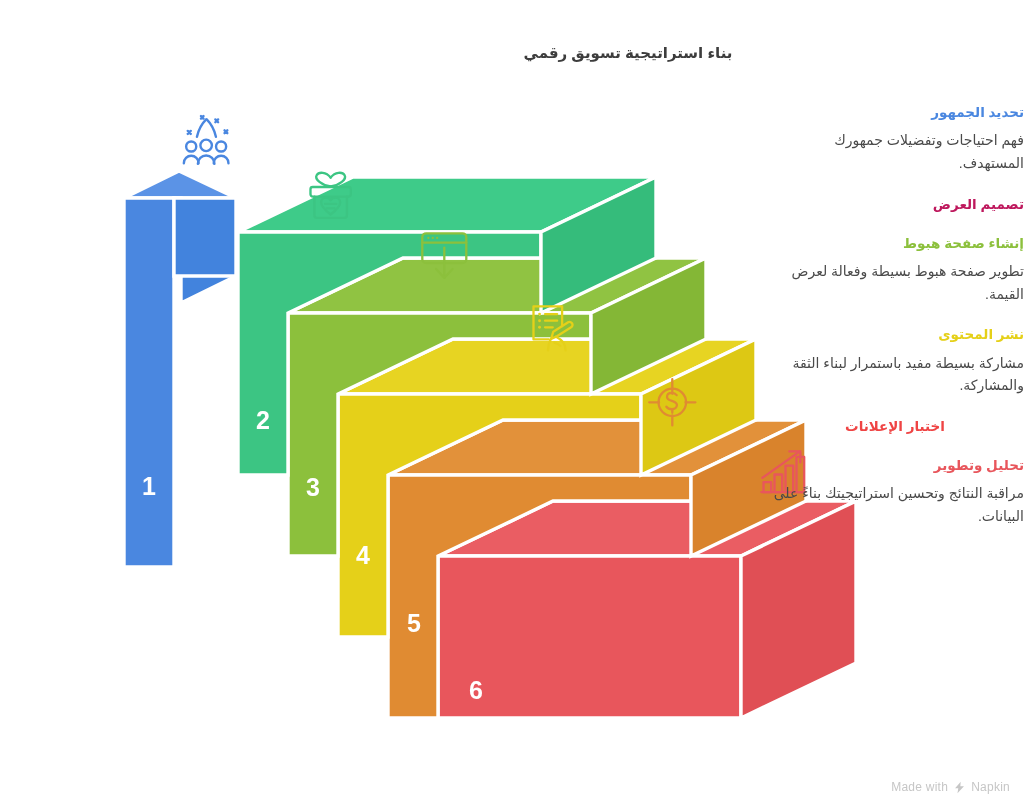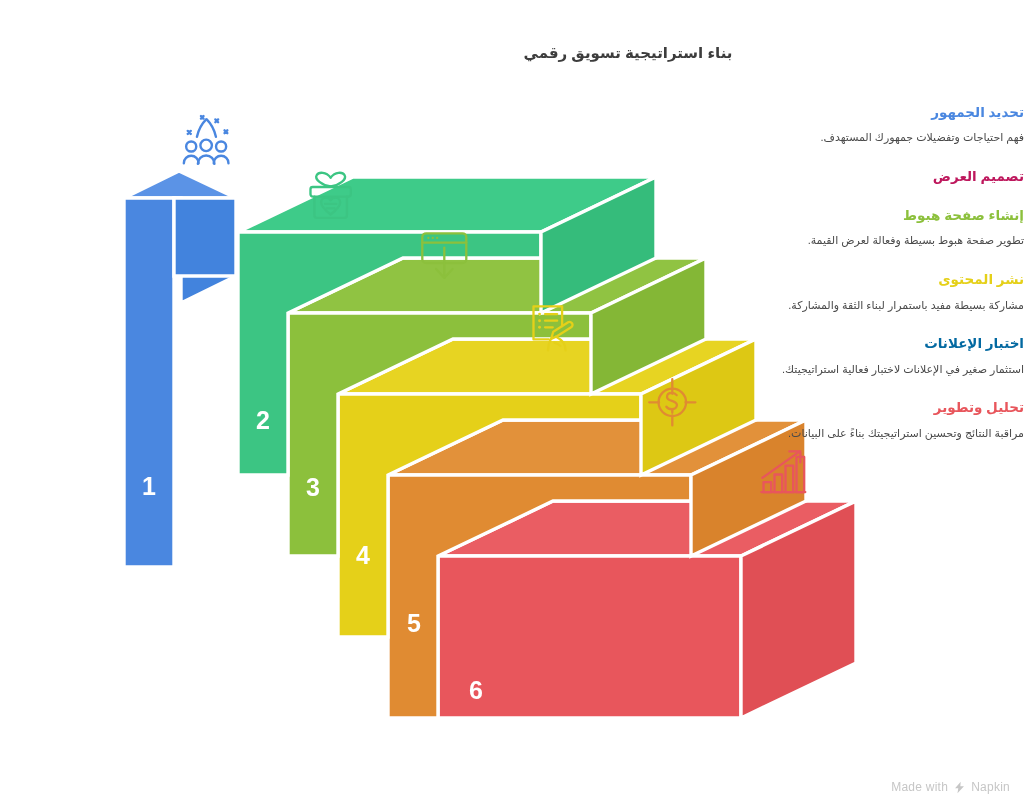--- a/index.html
+++ b/index.html
@@ -63,21 +63,21 @@
   .legend-item { margin-bottom: 21px; }
   .legend-item:last-child { margin-bottom: 0; }
   .legend-title {
     font-size: 13.5px;
     font-weight: 700;
     line-height: 1.35;
     margin-bottom: 7px;
     direction: rtl;
   }
   .legend-desc {
-    font-size: 11px;
+    font-size: 14px;
     font-weight: 400;
     line-height: 1.62;
     color: #4a4a4a;
     direction: rtl;
   }
 
   
   #watermark {
     position: absolute;
     right: 14px;
@@ -227,22 +227,21 @@
       <div class="legend-title" style="color: rgb(140, 192, 60);">إنشاء صفحة هبوط</div>
       <div class="legend-desc">تطوير صفحة هبوط بسيطة وفعالة لعرض القيمة.</div>
     </div>
 
     <div class="legend-item">
       <div class="legend-title" style="color: rgb(229, 208, 25);">نشر المحتوى</div>
       <div class="legend-desc">مشاركة بسيطة مفيد باستمرار لبناء الثقة والمشاركة.</div>
     </div>
 
     <div class="legend-item">
-      <div class="legend-title" style="color: #0369a1;">اختبار الإعلانات</div>
-      <div class="legend-desc">استثمار صغير في الإعلانات لاختبار فعالية استراتيجيتك.</div>
+      <div class="legend-title" style="color: #ef4444; text-align: center;">اختبار الإعلانات</div>
     </div>
 
     <div class="legend-item">
       <div class="legend-title" style="color: rgb(232, 86, 92);">تحليل وتطوير</div>
       <div class="legend-desc">مراقبة النتائج وتحسين استراتيجيتك بناءً على البيانات.</div>
     </div>
 
   </div>
 
   <div id="watermark">

